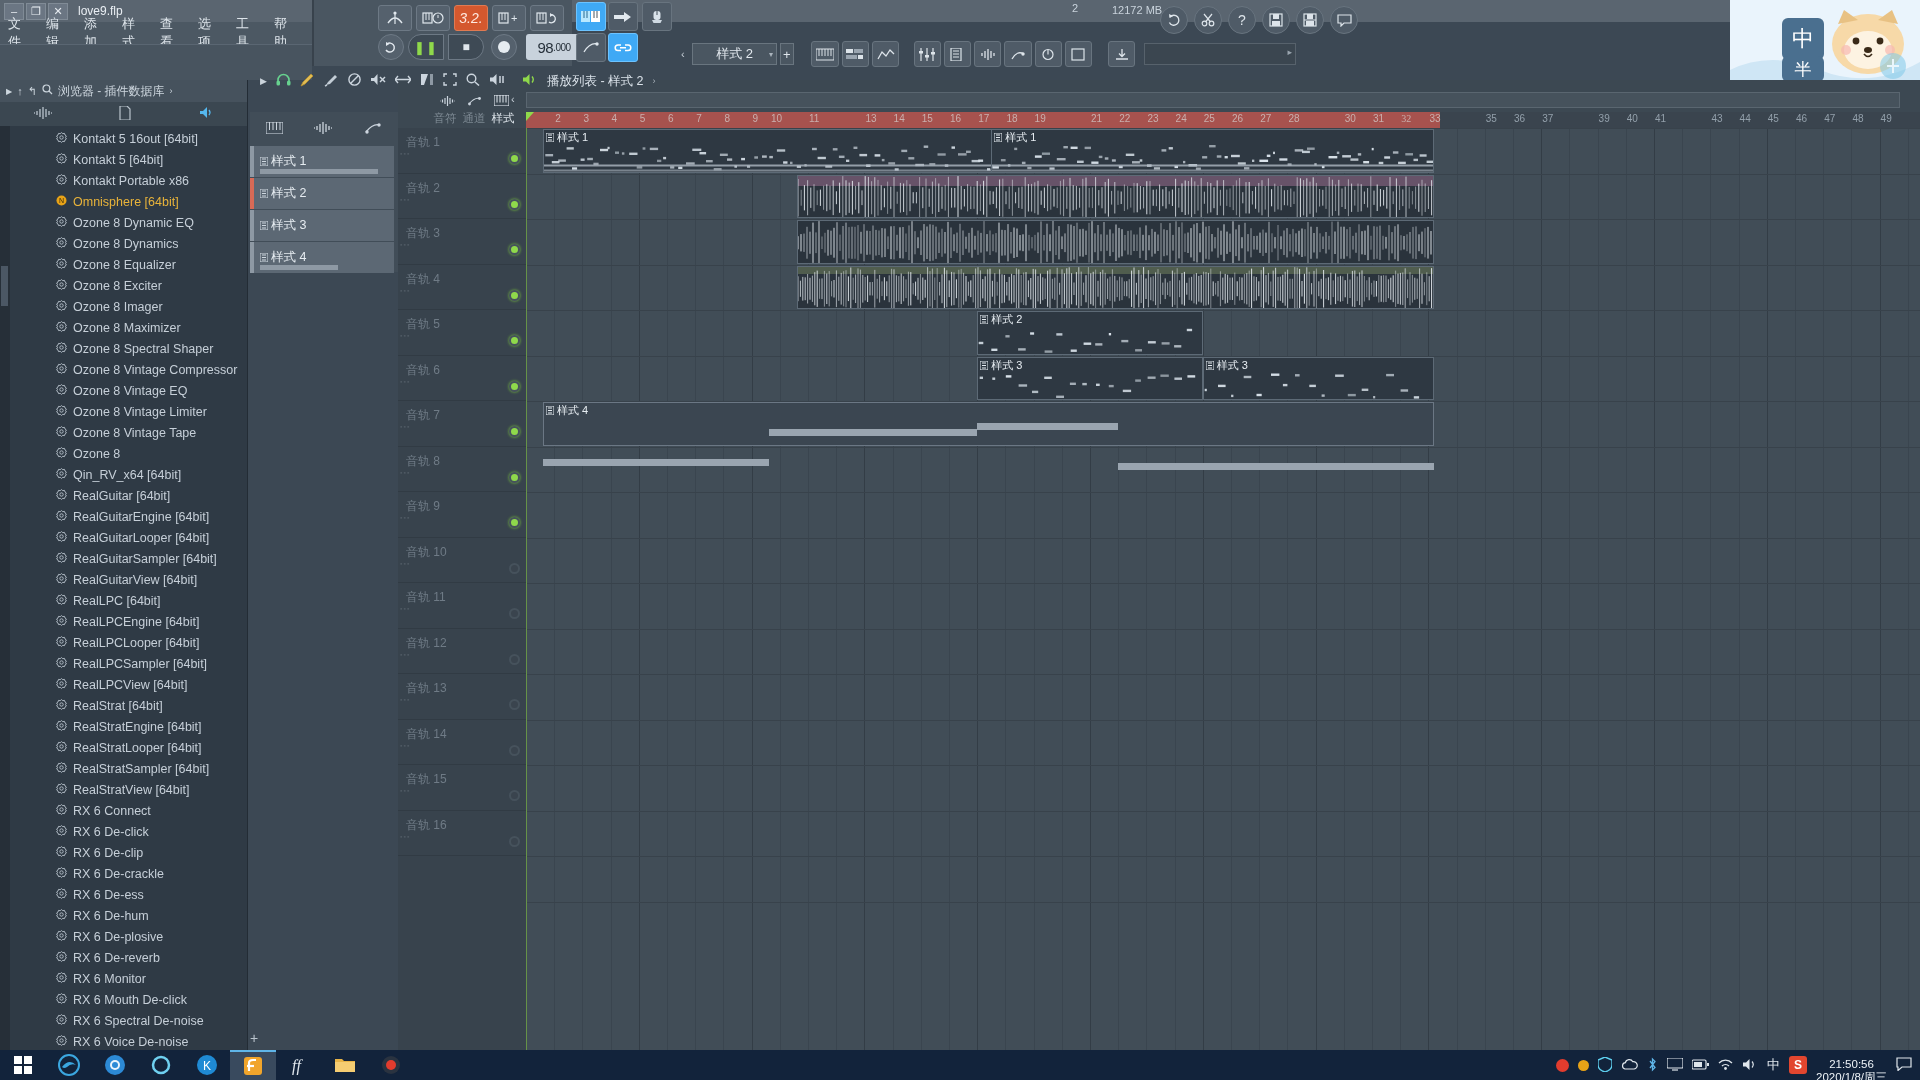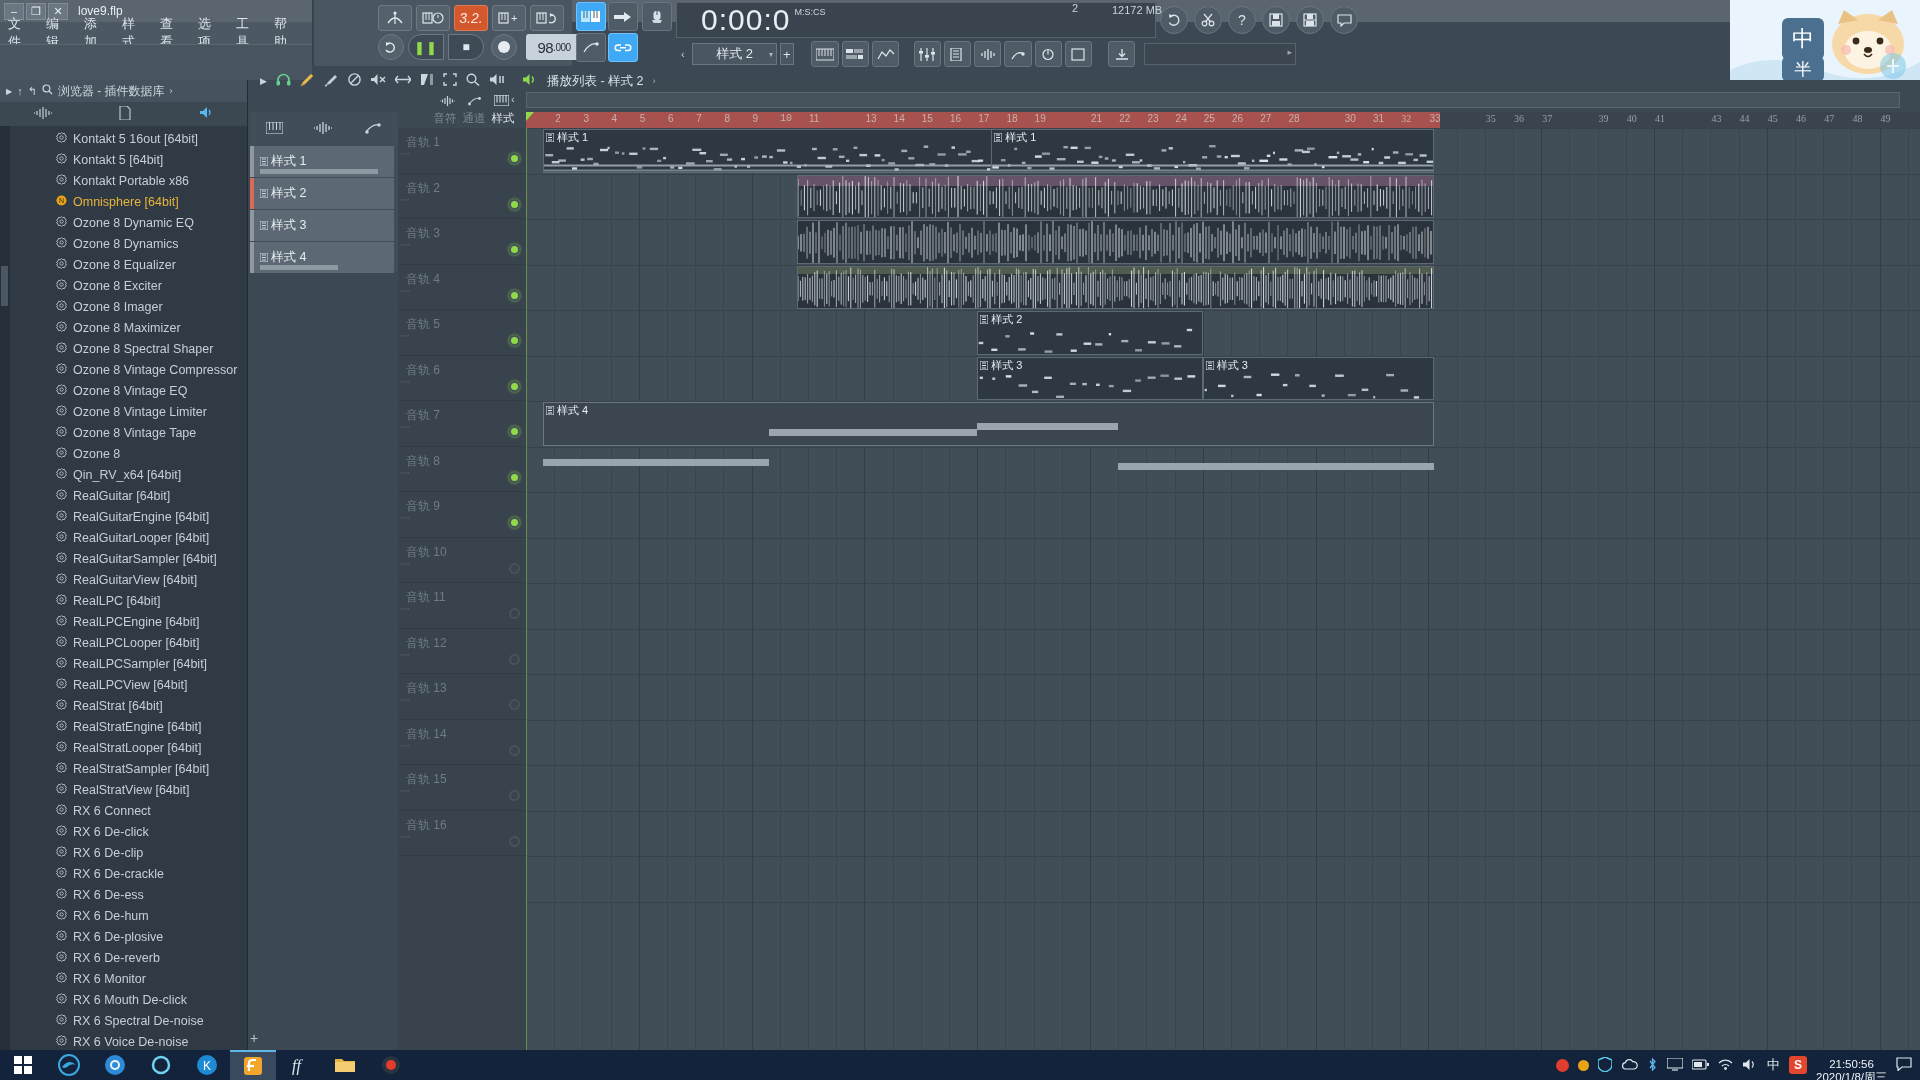--- a/index.html
+++ b/index.html
@@ -166,21 +166,21 @@
   .navbar { position:absolute; left:128px; top:12px; right:20px; height:16px;
     background:#46525c; border:1px solid #5a6670; }
   .navbar .lt { position:absolute; left:-16px; top:0px; color:#c5ced6; font-size:11px; }
 
   
   .ruler { position:absolute; left:128px; top:32px; right:0; height:16px;
     background:#3a444e; }
   .ruler .redzone { position:absolute; left:0; top:0; height:16px;
     background:#a7524e; }
   .ruler .tick { position:absolute; top:1px; font-size:10px; color:#c9b0ae; }
-  .ruler .tick.off { color:#93a0ab;font-family:Liberation Serif, serif; }
+  .ruler .tick.off { color:#93a0ab; }
   .playhead { position:absolute; left:0; top:0; width:0; height:0;
     border-left:8px solid #8fd94b; border-bottom:9px solid transparent; }
 
   
   .tracks { position:absolute; left:0; top:48px; width:128px; bottom:0;
     background:#38434d; }
   .trackrow { height:45.5px; position:relative; border-bottom:1px solid #313b44; }
   .trackname { position:absolute; left:8px; top:6px; color:#6f7b86; font-size:12px; }
   .trackdots { position:absolute; left:2px; top:22px; color:#4d5862; font-size:7px;
     letter-spacing:1px; }
@@ -346,24 +346,20 @@
     </div>
   </div>
   <div class="knobbtn">
     <svg width="18" height="18" viewBox="0 0 18 18">
         <path d="M4 12 h10 l-1.5 3 h-7 z" fill="#cfd9e2"></path>
         <rect x="5.5" y="3" width="7" height="9" rx="3" fill="#d9e2ea"></rect>
         <line x1="9" y1="3" x2="9" y2="7" stroke="#5a6670" stroke-width="1.2"></line>
       </svg>
   </div>
 
-  <div class="timepanel">
-    <span class="bigtime">0:00:0</span>
-    <span class="mscs">M:S:CS</span>
-  </div>
   <div class="memnum">2</div>
   <div class="memval">12172 MB</div>
 
   <div class="rbtns">
     <div class="rbtn">
       <svg width="15" height="14" viewBox="0 0 15 14">
           <path d="M3 4 a5 5 0 1 1 -0.6 5.5" stroke="#dde4ea" stroke-width="1.4" fill="none"></path>
           <path d="M2 1 l0.5 4 l3.6 -2 z" fill="#dde4ea"></path>
         </svg>
     </div>
@@ -1038,21 +1034,21 @@
       <div class="redzone" id="redzone" style="width: 914.04px;"></div>
       <div class="playhead"></div>
     <div class="tick" style="left: 29.2px;">2</div>
         <div class="tick" style="left: 57.4px;">3</div>
         <div class="tick" style="left: 85.6px;">4</div>
         <div class="tick" style="left: 113.8px;">5</div>
         <div class="tick" style="left: 142px;">6</div>
         <div class="tick" style="left: 170.2px;">7</div>
         <div class="tick" style="left: 198.4px;">8</div>
         <div class="tick" style="left: 226.6px;">9</div>
-        <div class="tick" style="left: 254px; font-family: Liberation Mono, monospace;">10</div>
+        <div class="tick" style="left: 245px;">10</div>
         <div class="tick" style="left: 283px;">11</div>
         <div class="tick" style="left: 339.4px;">13</div>
         <div class="tick" style="left: 367.6px;">14</div>
         <div class="tick" style="left: 395.8px;">15</div>
         <div class="tick" style="left: 424px;">16</div>
         <div class="tick" style="left: 452.2px;">17</div>
         <div class="tick" style="left: 480.4px;">18</div>
         <div class="tick" style="left: 508.6px;">19</div>
         <div class="tick" style="left: 565px;">21</div>
         <div class="tick" style="left: 593.2px;">22</div>

